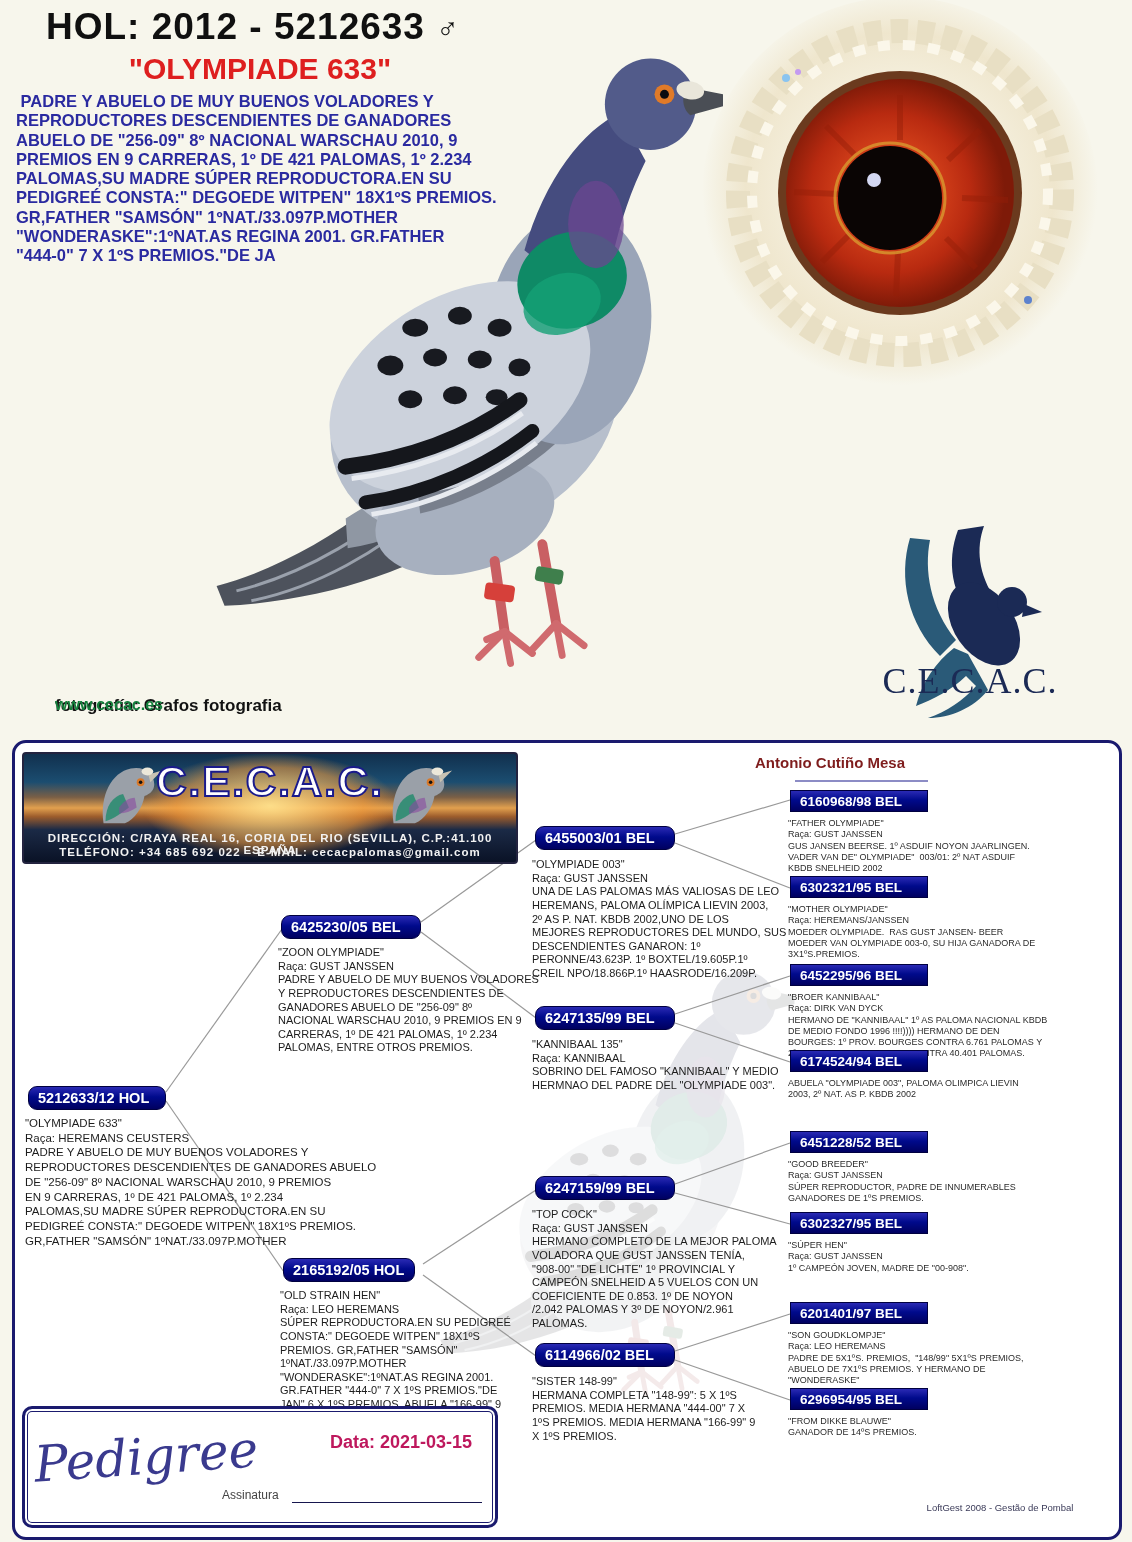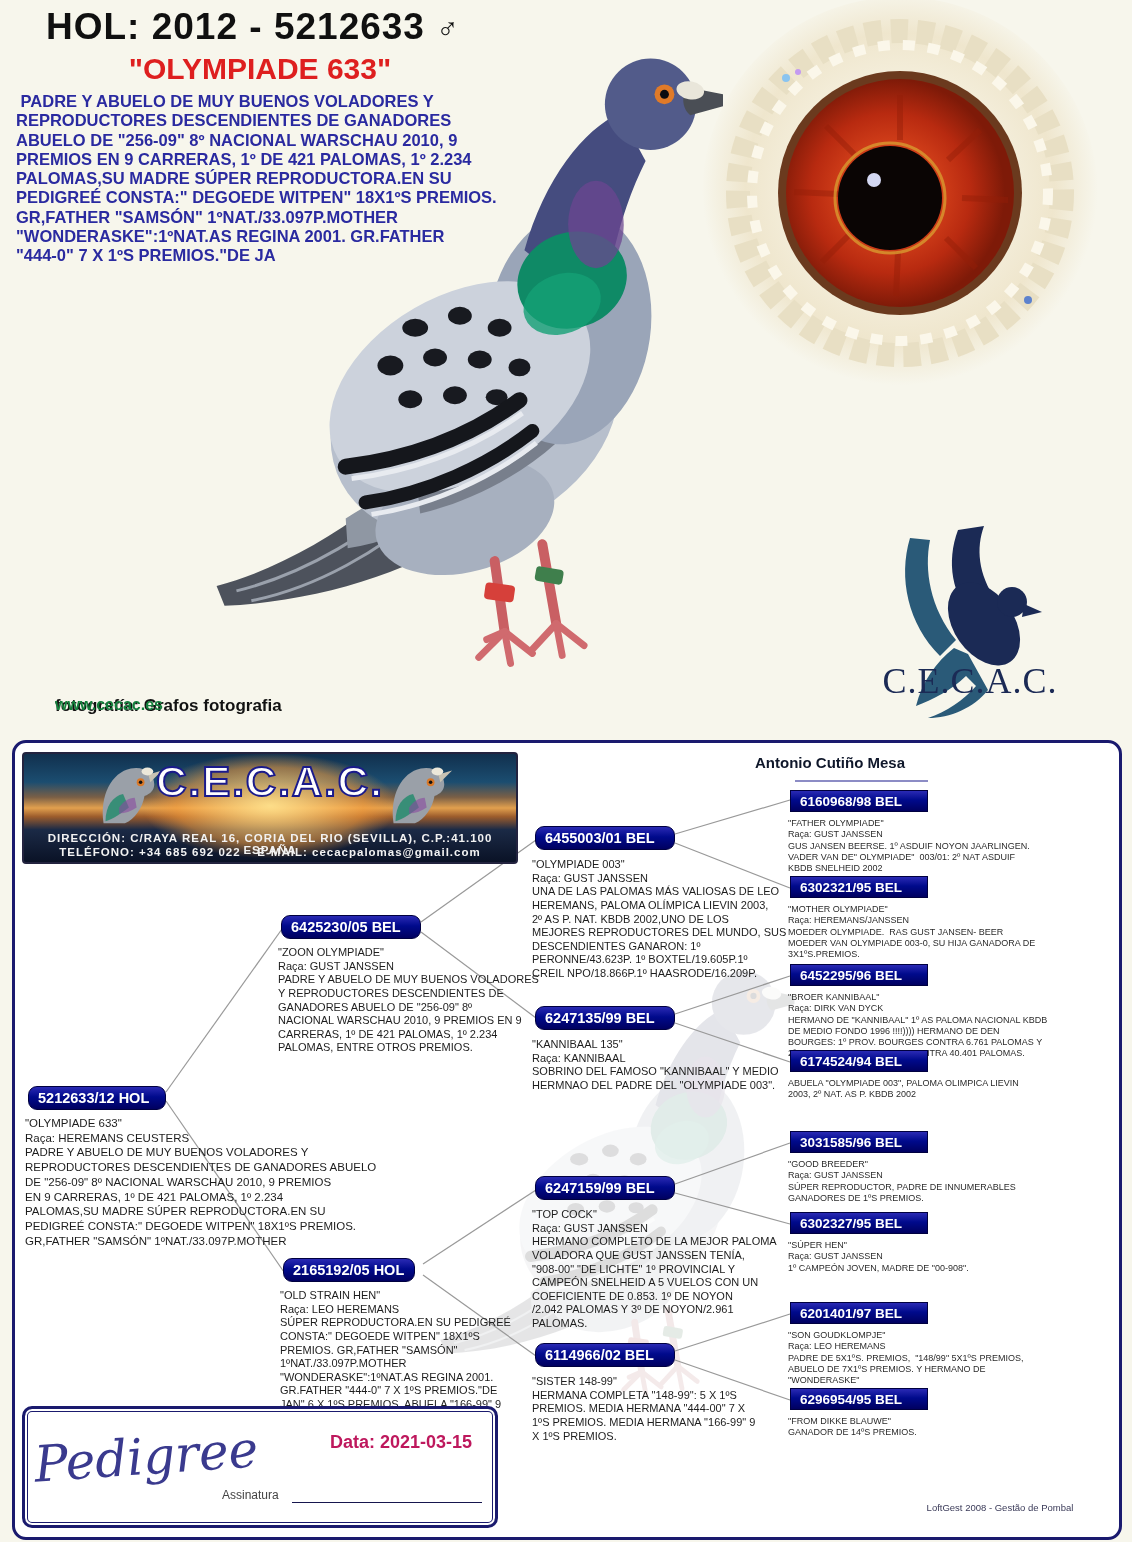--- a/index.html
+++ b/index.html
@@ -14,21 +14,21 @@
   .sub-title{position:absolute;left:0px;top:52px;width:520px;text-align:center;font-size:30px;font-weight:bold;color:#de1f1f;z-index:6;}
   .descr{position:absolute;left:16px;top:92px;width:520px;font-size:16.5px;font-weight:bold;color:#2a2aa0;line-height:1.17;white-space:pre;z-index:6;}
   .photo-credit1{position:absolute;left:55px;top:672px;font-size:17px;font-weight:bold;color:#121212;z-index:6;margin-top:24px;}
   .photo-credit2{position:absolute;left:55px;top:696px;width:230px;font-size:16px;font-weight:bold;color:#15803d;z-index:6;}
   .pigeon-photo{position:absolute;left:165px;top:0px;width:560px;height:715px;z-index:2;}
   .eye-photo{position:absolute;left:690px;top:0px;width:420px;height:405px;z-index:1;}
   .cecac-logo{position:absolute;left:872px;top:520px;width:190px;height:200px;z-index:3;}
   .cecac-logo-text{position:absolute;left:845px;top:660px;width:250px;text-align:center;font-family:"Liberation Serif",serif;font-size:36px;color:#1b2a55;letter-spacing:1px;z-index:4;}
   
   .panel{position:absolute;left:12px;top:740px;width:1104px;height:794px;background:#ffffff;border:3px solid #1a1a6e;border-radius:14px;z-index:5;}
-  .owner-name{position:absolute;left:755px;top:754px;font-size:15px;font-weight:bold;color:#0f172a;z-index:8;}
+  .owner-name{position:absolute;left:755px;top:754px;font-size:15px;font-weight:bold;color:#7f1d1d;z-index:8;}
   
   .banner{position:absolute;left:22px;top:752px;width:492px;height:108px;border:2px solid #23233f;border-radius:4px;overflow:hidden;z-index:8;
     background:
       radial-gradient(ellipse 170px 70px at 50% 48%, rgba(255,225,140,.95), rgba(250,160,60,.55) 55%, rgba(200,90,40,0) 75%),
       linear-gradient(180deg,#11304e 0%,#1b4d70 26%,#7a5f46 40%,#e2a04e 50%,#9c5c2c 58%,#1b2a46 70%,#0a1226 100%);}
   .banner-title{position:absolute;left:0;top:4px;width:100%;text-align:center;font-size:42px;font-weight:bold;color:#ffffff;
     -webkit-text-stroke:2px #1a1a8c;letter-spacing:2px;z-index:3;}
   .banner-line1{position:absolute;left:0;top:58px;width:100%;text-align:center;font-size:16px;font-weight:bold;color:#38d2e6;letter-spacing:.5px;z-index:3;}
   .banner-line2{position:absolute;left:0;top:78px;width:100%;text-align:center;font-size:11.5px;font-weight:bold;color:#f2f2f2;letter-spacing:1px;z-index:3;}
   .banner-line3{position:absolute;left:0;top:92px;width:100%;text-align:center;font-size:11.5px;font-weight:bold;color:#f2f2f2;letter-spacing:1px;white-space:pre;z-index:3;}
@@ -335,21 +335,21 @@
 BOURGES: 1º PROV. BOURGES CONTRA 6.761 PALOMAS Y
 2º NACIONAL DE BOURGES CONTRA 40.401 PALOMAS.</div>
 
 <div class="ring g4" style="left:790px;top:1050px;width:138px">
     <span>6174524/94 BEL</span>
   </div>
 <div class="nbody s4" style="left:788px;top:1078px;width:285px">ABUELA "OLYMPIADE 003", PALOMA OLIMPICA LIEVIN
 2003, 2º NAT. AS P. KBDB 2002</div>
 
 <div class="ring g4" style="left:790px;top:1131px;width:138px">
-    <span>3031585/96 BEL</span>
+    <span>6451228/52 BEL</span>
   </div>
 <div class="nbody s4" style="left:788px;top:1159px;width:285px">"GOOD BREEDER"
 Raça: GUST JANSSEN
 SÚPER REPRODUCTOR, PADRE DE INNUMERABLES
 GANADORES DE 1ºS PREMIOS.</div>
 
 <div class="ring g4" style="left:790px;top:1212px;width:138px">
     <span>6302327/95 BEL</span>
   </div>
 <div class="nbody s4" style="left:788px;top:1240px;width:285px">"SÚPER HEN"

